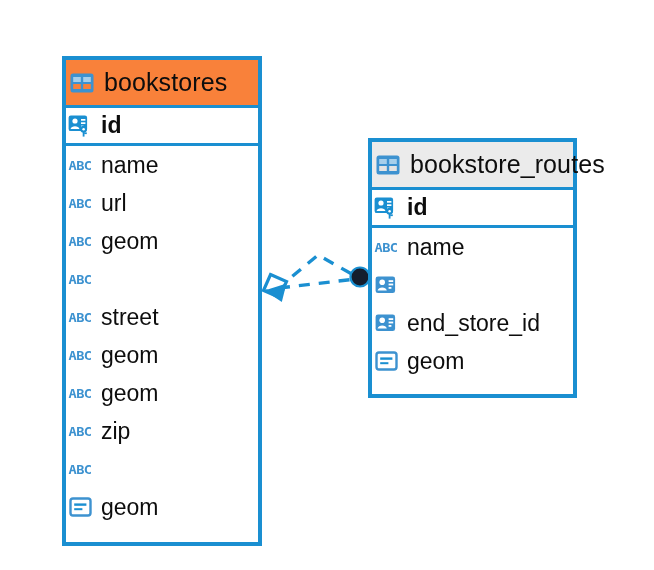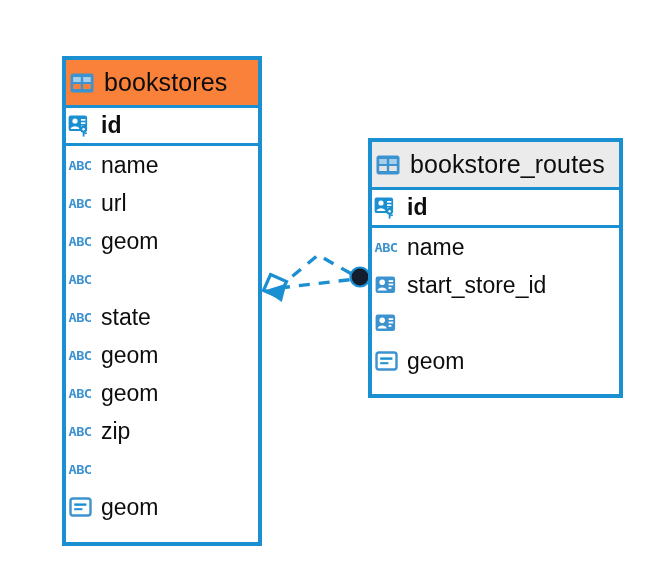--- a/index.html
+++ b/index.html
@@ -137,21 +137,21 @@
     <div class="field-row">
       <span class="icon-slot">
         <span class="abc">ABC</span>
       </span>
     </div>
 
     <div class="field-row">
       <span class="icon-slot">
         <span class="abc">ABC</span>
       </span>
-      <span class="field-label">state</span>
+      <span class="field-label">street</span>
     </div>
 
     <div class="field-row">
       <span class="icon-slot">
         <span class="abc">ABC</span>
       </span>
       <span class="field-label">geom</span>
     </div>
 
     <div class="field-row">
@@ -179,21 +179,21 @@
         <svg class="icon" width="23" height="20" viewBox="0 0 23 20">
           <rect x="1.5" y="1.5" width="20" height="17" rx="2.5" fill="#ffffff" stroke="#3d92d0" stroke-width="2.4"></rect>
           <rect x="5.2" y="6.4" width="12.2" height="2.4" fill="#1a8fd1"></rect>
           <rect x="5.2" y="11.2" width="8.2" height="2.0" fill="#1a8fd1"></rect>
         </svg>
       </span>
       <span class="field-label">geom</span>
     </div>
   </div>
 
-  <div class="entity" style="left:368px; top:138px; width:255px; height:260px;">
+  <div class="entity" style="left:368px; top:138px; width:209px; height:260px;">
 
     <div class="entity-header plain">
       <span class="icon-slot">
         <svg class="icon" width="24" height="20" viewBox="0 0 24 20">
           <rect x="0.5" y="0.5" width="23" height="19" rx="2.5" fill="#3d92d0"></rect>
           <rect x="3.2" y="4" width="7.6" height="5" fill="#a6cfeb"></rect>
           <rect x="13.2" y="4" width="7.6" height="5" fill="#a6cfeb"></rect>
           <rect x="3.2" y="11" width="7.6" height="5" fill="#e3e3e3"></rect>
           <rect x="13.2" y="11" width="7.6" height="5" fill="#e3e3e3"></rect>
         </svg>
@@ -232,34 +232,34 @@
       <span class="icon-slot">
         <svg class="icon" width="23" height="19" viewBox="0 0 23 19">
           <rect x="0.6" y="0.6" width="19.5" height="16.5" rx="2.4" fill="#3d92d0"></rect>
           <circle cx="7.2" cy="6.2" r="2.8" fill="#ffffff"></circle>
           <path d="M2.6,14.6 C3.3,10.6 11.1,10.6 11.8,14.6 Z" fill="#ffffff"></path>
           <rect x="13.6" y="4.2" width="4.6" height="1.8" fill="#ffffff"></rect>
           <rect x="13.6" y="7.6" width="4.6" height="1.8" fill="#ffffff"></rect>
           <rect x="13.6" y="11.0" width="2.8" height="1.8" fill="#ffffff"></rect>
         </svg>
       </span>
-      <span class="field-label">start_store_id</span>
     </div>
 
     <div class="field-row">
       <span class="icon-slot">
         <svg class="icon" width="23" height="19" viewBox="0 0 23 19">
           <rect x="0.6" y="0.6" width="19.5" height="16.5" rx="2.4" fill="#3d92d0"></rect>
           <circle cx="7.2" cy="6.2" r="2.8" fill="#ffffff"></circle>
           <path d="M2.6,14.6 C3.3,10.6 11.1,10.6 11.8,14.6 Z" fill="#ffffff"></path>
           <rect x="13.6" y="4.2" width="4.6" height="1.8" fill="#ffffff"></rect>
           <rect x="13.6" y="7.6" width="4.6" height="1.8" fill="#ffffff"></rect>
           <rect x="13.6" y="11.0" width="2.8" height="1.8" fill="#ffffff"></rect>
         </svg>
       </span>
+      <span class="field-label">end_store_id</span>
     </div>
 
     <div class="field-row">
       <span class="icon-slot">
         <svg class="icon" width="23" height="20" viewBox="0 0 23 20">
           <rect x="1.5" y="1.5" width="20" height="17" rx="2.5" fill="#ffffff" stroke="#3d92d0" stroke-width="2.4"></rect>
           <rect x="5.2" y="6.4" width="12.2" height="2.4" fill="#1a8fd1"></rect>
           <rect x="5.2" y="11.2" width="8.2" height="2.0" fill="#1a8fd1"></rect>
         </svg>
       </span>

